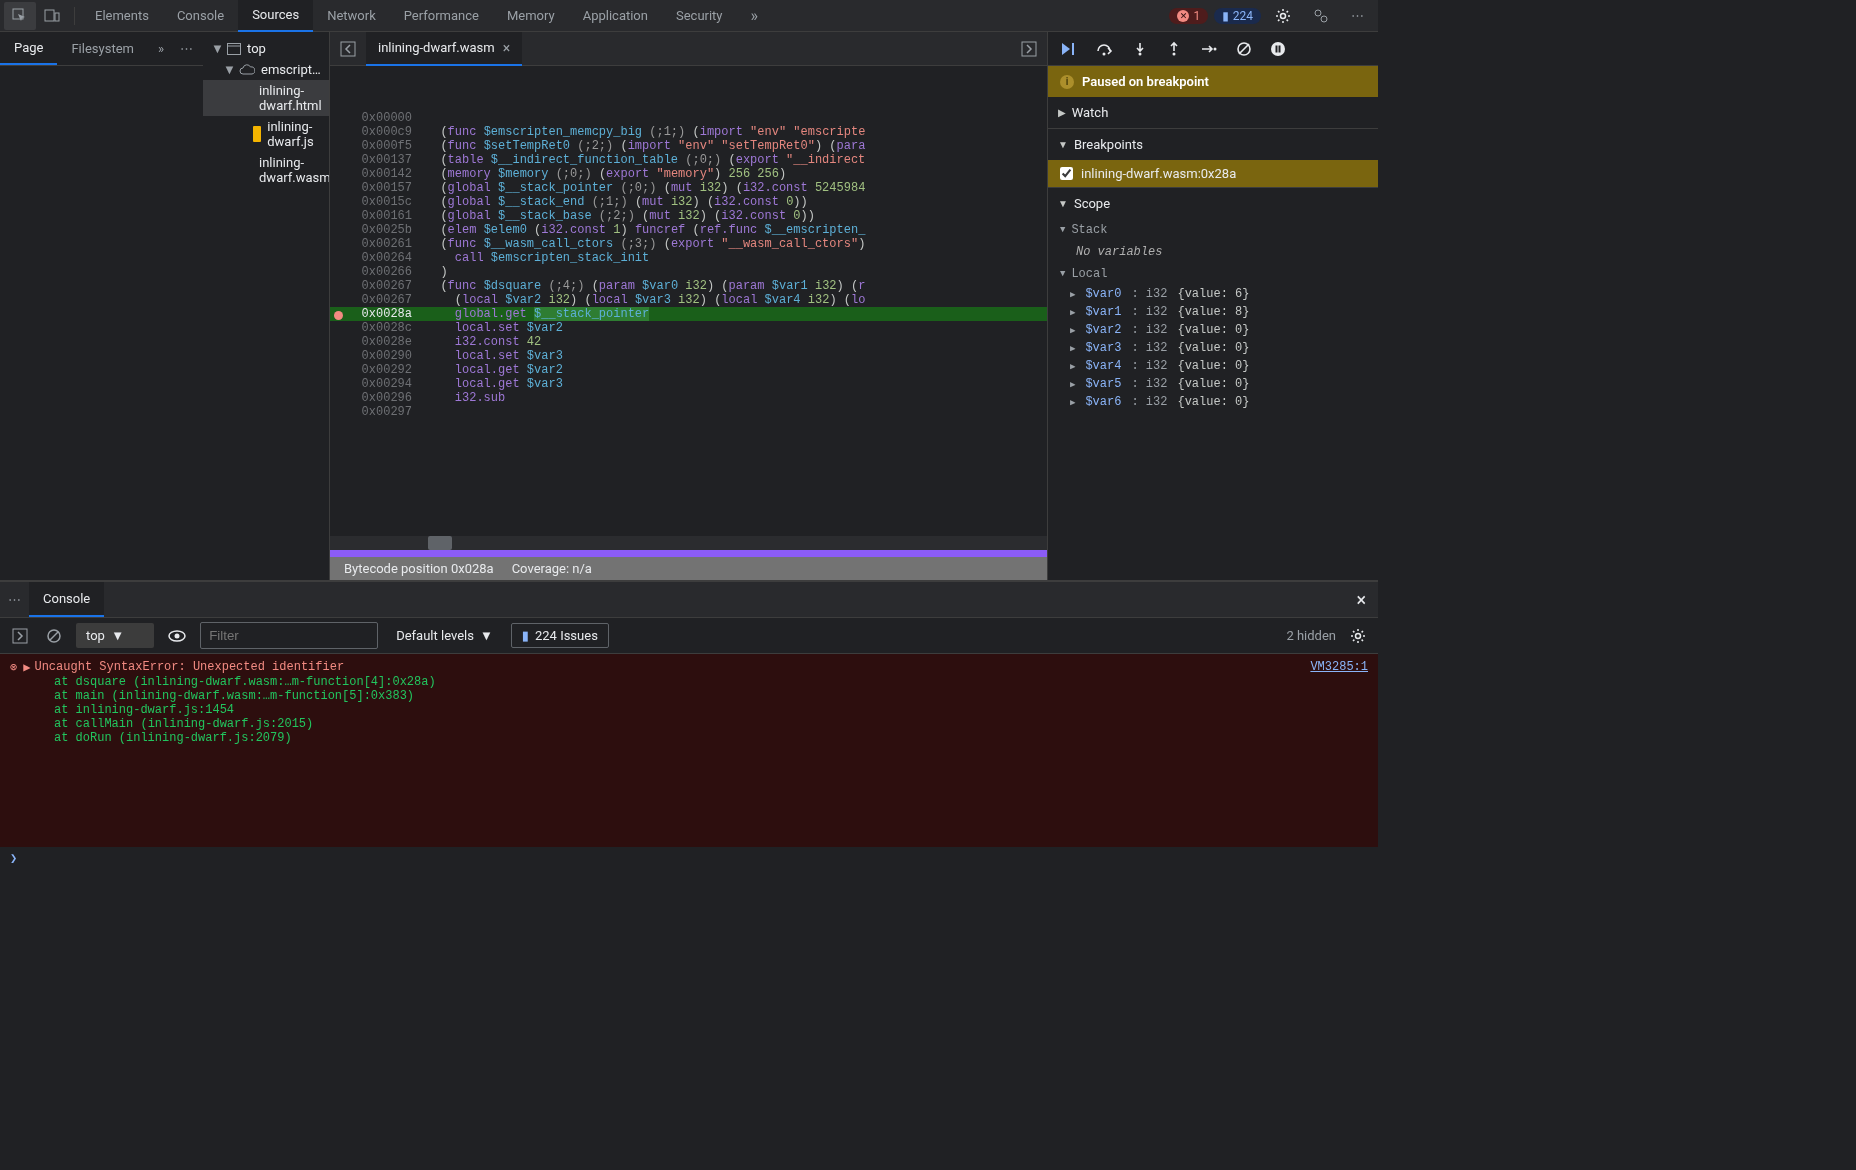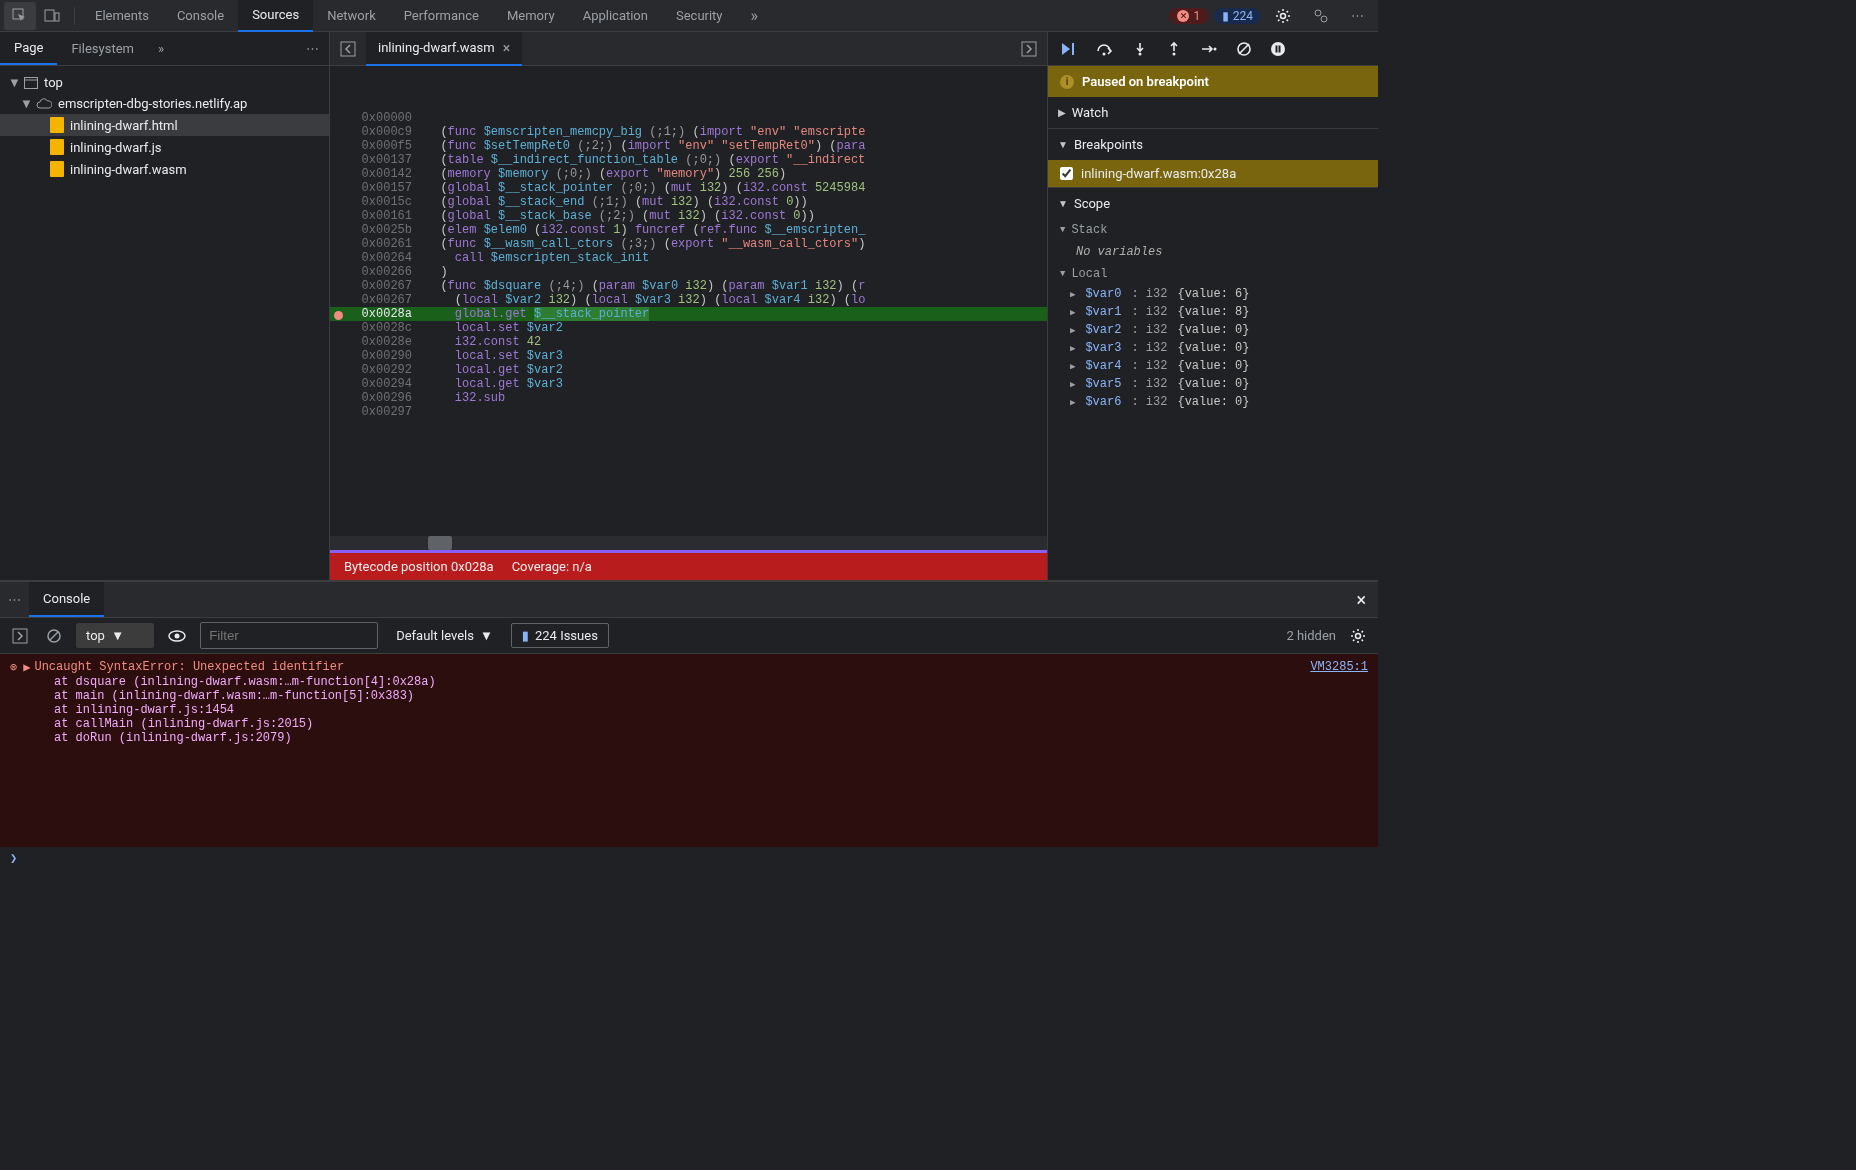--- a/index.html
+++ b/index.html
@@ -27,21 +27,21 @@
     .top-tabs .tab.active { color: #e8eaed; border-bottom: 2px solid #1a73e8; background:#202124; }
     .top-right { margin-left: auto; display:flex; align-items:center; gap:6px;}
     .badge-errors { background: #4e1c1c; color:#f28b82; border-radius: 8px; padding:1px 8px; font-size:12px; display:flex; align-items:center; gap:4px;}
     .badge-issues { background: #1a2a4d; color:#8ab4f8; border-radius: 8px; padding:1px 8px; font-size:12px; display:flex; align-items:center; gap:4px;}
 
     
     .main { display:flex; height: calc(100% - 32px); flex-direction: column;}
     .upper { display:flex; flex: 1; min-height:0; }
 
     
-    .nav { width: 330px; border-right:1px solid #3d3d3d; display:flex; flex-direction:column; }
+    .nav { width: 330px; border-right:1px solid #3d3d3d; display:flex; flex-direction:row; }
     .nav-tabs { display:flex; height: 34px; border-bottom:1px solid #3d3d3d; align-items:center; }
     .nav-tabs .tab { padding: 8px 14px; color:#9aa0a6; cursor:pointer;}
     .nav-tabs .tab.active { color:#e8eaed; border-bottom:2px solid #1a73e8; }
     .nav-tabs .more { margin-left: 4px; padding:6px; color:#9aa0a6; cursor:pointer;}
     .nav-tabs .menu { margin-left:auto; padding:6px 10px; color:#9aa0a6; cursor:pointer;}
     .tree { padding: 6px 0; overflow:auto; flex:1;}
     .tree-row { display:flex; align-items:center; gap:6px; padding:3px 8px; cursor:pointer; }
     .tree-row.selected { background:#3b3c3f; }
     .tree-row .disclosure { color:#9aa0a6; width:10px; text-align:center;}
     .tree-row.indent1 { padding-left: 20px;}
@@ -66,21 +66,21 @@
     .code-line.paused .code-text .highlight-tok { background:#2e7d32;}
     .tok-punc { color:#c5c8c6;}
     .tok-kw { color:#9e78d6;}
     .tok-name { color:#5db0d7;}
     .tok-comment { color:#999;}
     .tok-str { color:#e5877f;}
     .tok-num { color:#a1c181;}
     .tok-type { color:#a1c181;}
     .code-scrollbar-h { height:14px; background:#2b2c2f; display:flex; }
     .code-scrollbar-h .thumb { width:24px; height:100%; background:#5f6368; margin-left:98px; border-radius:2px;}
-    .statusbar { height:30px; display:flex; align-items:center; gap:18px; padding:0 14px; border-top:3px solid #8b5cf6; color:#e8eaed; background:#b91c1c;}
+    .statusbar { height:30px; display:flex; align-items:center; gap:18px; padding:0 14px; border-top:7px solid #8b5cf6; color:#e8eaed; background:#737373;}
 
     
     .debugger { width:330px; display:flex; flex-direction:column; }
     .debug-toolbar { height:34px; display:flex; align-items:center; padding:0 8px; gap:10px; border-bottom:1px solid #3d3d3d;}
     .debug-toolbar .btn{ padding:4px; cursor:pointer; display:flex;}
     .paused-banner { background:#7a650f; color:#fff; padding:8px 12px; display:flex; gap:8px; align-items:center;}
     .pane-header { padding:8px 10px; display:flex; align-items:center; gap:6px; cursor:pointer;}
     .pane-header .tri { font-size:10px; color:#c5c8c6;}
     .bp-item { background:#7a650f; display:flex; align-items:center; gap:8px; padding:6px 12px;}
     .bp-item input[type=checkbox]{ accent-color:#fff;}
@@ -104,21 +104,21 @@
     .console-toolbar .filter { background:transparent; color:#e8eaed; border:1px solid #5f6368; padding:5px 8px; width:178px; border-radius:2px;}
     .console-toolbar .levels { padding:5px 8px; cursor:pointer; display:flex; gap:6px; align-items:flex-start;}
     .console-toolbar .issues-btn { border:1px solid #5f6368; border-radius:2px; padding:4px 10px; display:flex; gap:6px; align-items:center; cursor:pointer;}
     .console-toolbar .spacer{flex:1;}
     .console-toolbar .hidden-text{ color:#9aa0a6;}
     .console-body { flex:1; background:#2d0e0e; overflow:auto; padding:6px 10px; }
     .err-line { display:flex; }
     .err-line .err-icon { color:#f28b82; padding-right:6px;}
     .err-line .err-text { color:#f28b82;}
     .err-src { margin-left:auto; color:#8ab4f8; text-decoration:underline; cursor:pointer;}
-    .stack { color:#f0abfc; padding-left: 44px;}
+    .stack { color:#22c55e; padding-left: 44px;}
     .prompt { background:#202124; padding:4px 10px; color:#8ab4f8;}
   </style>
 </head>
 <body>
 
 <div class="top-tabs">
   <div class="icon-btn active">
     <svg width="16" height="16" viewBox="0 0 16 16">
         <rect x="1" y="1" width="10" height="10" fill="none" stroke="#9aa0a6"></rect>
         <path d="M6 6 L13 9 L10 10 L9 13 Z" fill="#9aa0a6"></path>

